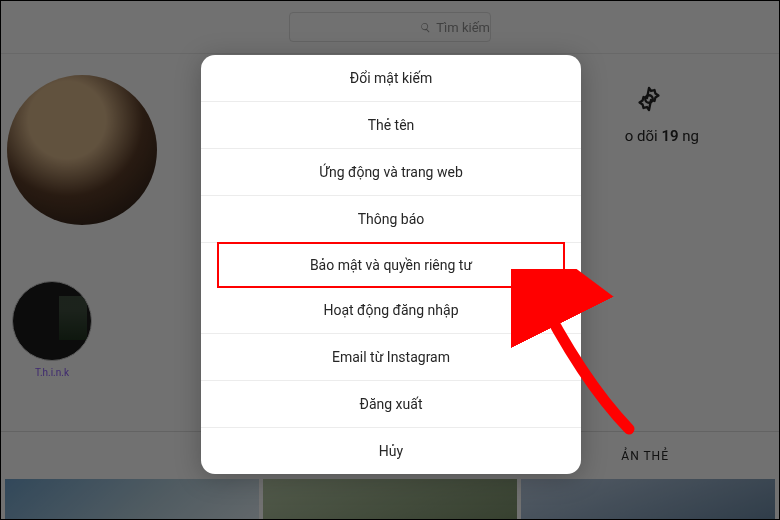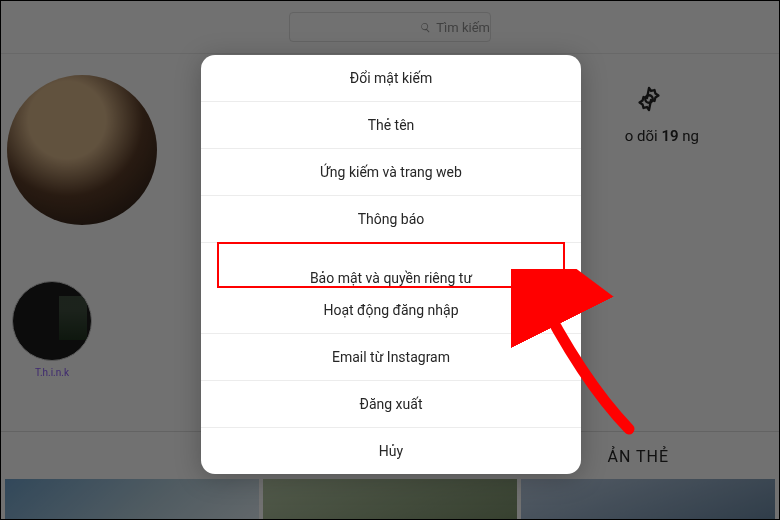--- a/index.html
+++ b/index.html
@@ -11,35 +11,35 @@
   .searchbox svg{width:11px;height:11px;margin-right:5px;fill:#8e8e8e;}
   .gear{position:absolute;right:116px;top:84px;width:28px;height:28px;}
   .gear svg{width:28px;height:28px;stroke:#262626;fill:none;stroke-width:2;}
   .followers{position:absolute;right:80px;top:126px;font-size:15px;color:#262626;}
   .followers .n{font-weight:600;text-align:right;}
   .avatar-main{position:absolute;left:6px;top:74px;width:150px;height:150px;border-radius:50%;background:radial-gradient(circle at 40% 30%,#d7b58a 0 28%,#5a3c28 55%,#1a1310 100%);}
   .highlight{position:absolute;left:6px;top:280px;text-align:center;width:90px;}
   .hl-ring{width:80px;height:80px;border-radius:50%;border:1px solid #c9c9c9;background:#1b1b1b;margin:0 auto 6px;box-sizing:border-box;position:relative;overflow:hidden;}
   .hl-ring::after{content:"";position:absolute;left:46px;top:14px;width:28px;height:44px;background:linear-gradient(180deg,#a8e6a8 0 30%,#2e7d32 100%);opacity:.25;}
   .hl-label{font-size:10px;color:#8b5cf6;}
-  .tabbar{position:absolute;left:0;right:0;top:430px;border-top:1px solid #dbdbdb;height:48px;display:flex;align-items:center;justify-content:center;color:#262626;font-size:16px;letter-spacing:1px;}
+  .tabbar{position:absolute;left:0;right:0;top:430px;border-top:1px solid #dbdbdb;height:48px;display:flex;align-items:center;justify-content:center;color:#262626;font-size:12px;letter-spacing:1px;}
   .tabbar .tab{display:flex;align-items:center;gap:6px;margin:0 30px;}
   .tab svg{width:12px;height:12px;fill:#262626;}
   .tabright{position:absolute;right:80px;}
   .thumbs{position:absolute;left:0;right:0;top:478px;height:40px;display:flex;gap:4px;padding:0 4px;}
   .thumb{flex:1;background:linear-gradient(140deg,#6fa0c8,#b3ccd9 60%,#d9e5ec);} 
   .thumb.t2{background:linear-gradient(160deg,#b7c9a8,#7a8f6a);} 
   .thumb.t3{background:linear-gradient(160deg,#b9cbe0,#6b88a3);} 
   
   .dim{position:absolute;inset:0;background:rgba(0,0,0,.55);}
   
   .modal{position:absolute;left:200px;top:54px;width:380px;background:#fff;border-radius:14px;overflow:hidden;box-shadow:0 4px 26px rgba(0,0,0,.25);}
   .mitem{height:46px;display:flex;align-items:center;justify-content:center;font-size:14px;color:#262626;border-bottom:1px solid #ececec;cursor:pointer;}
   .mitem:last-child{border-bottom:none;}
-  .mitem.highlighted{border:2px solid #ff0000;box-sizing:border-box;margin:-1px 16px;align-items:flex-end;}
+  .mitem.highlighted{border:2px solid #ff0000;box-sizing:border-box;margin:-1px 16px;}
   
   .arrow{position:absolute;left:510px;top:268px;width:140px;height:170px;pointer-events:none;}
 </style>
 </head>
 <body>
 
 <div class="frame">
 
   <div class="profile-page">
     <div class="topbar">
@@ -85,21 +85,21 @@
   <div class="dim"></div>
 
   <div class="modal" id="settings-modal">
       <div class="mitem">
         <span>Đổi mật kiếm</span>
       </div>
       <div class="mitem">
         <span>Thẻ tên</span>
       </div>
       <div class="mitem">
-        <span>Ứng kiếm và trang web</span>
+        <span>Ứng động và trang web</span>
       </div>
       <div class="mitem">
         <span>Thông báo</span>
       </div>
       <div class="mitem highlighted">
         <span>Bảo mật và quyền riêng tư</span>
       </div>
       <div class="mitem">
         <span>Hoạt động đăng nhập</span>
       </div>

